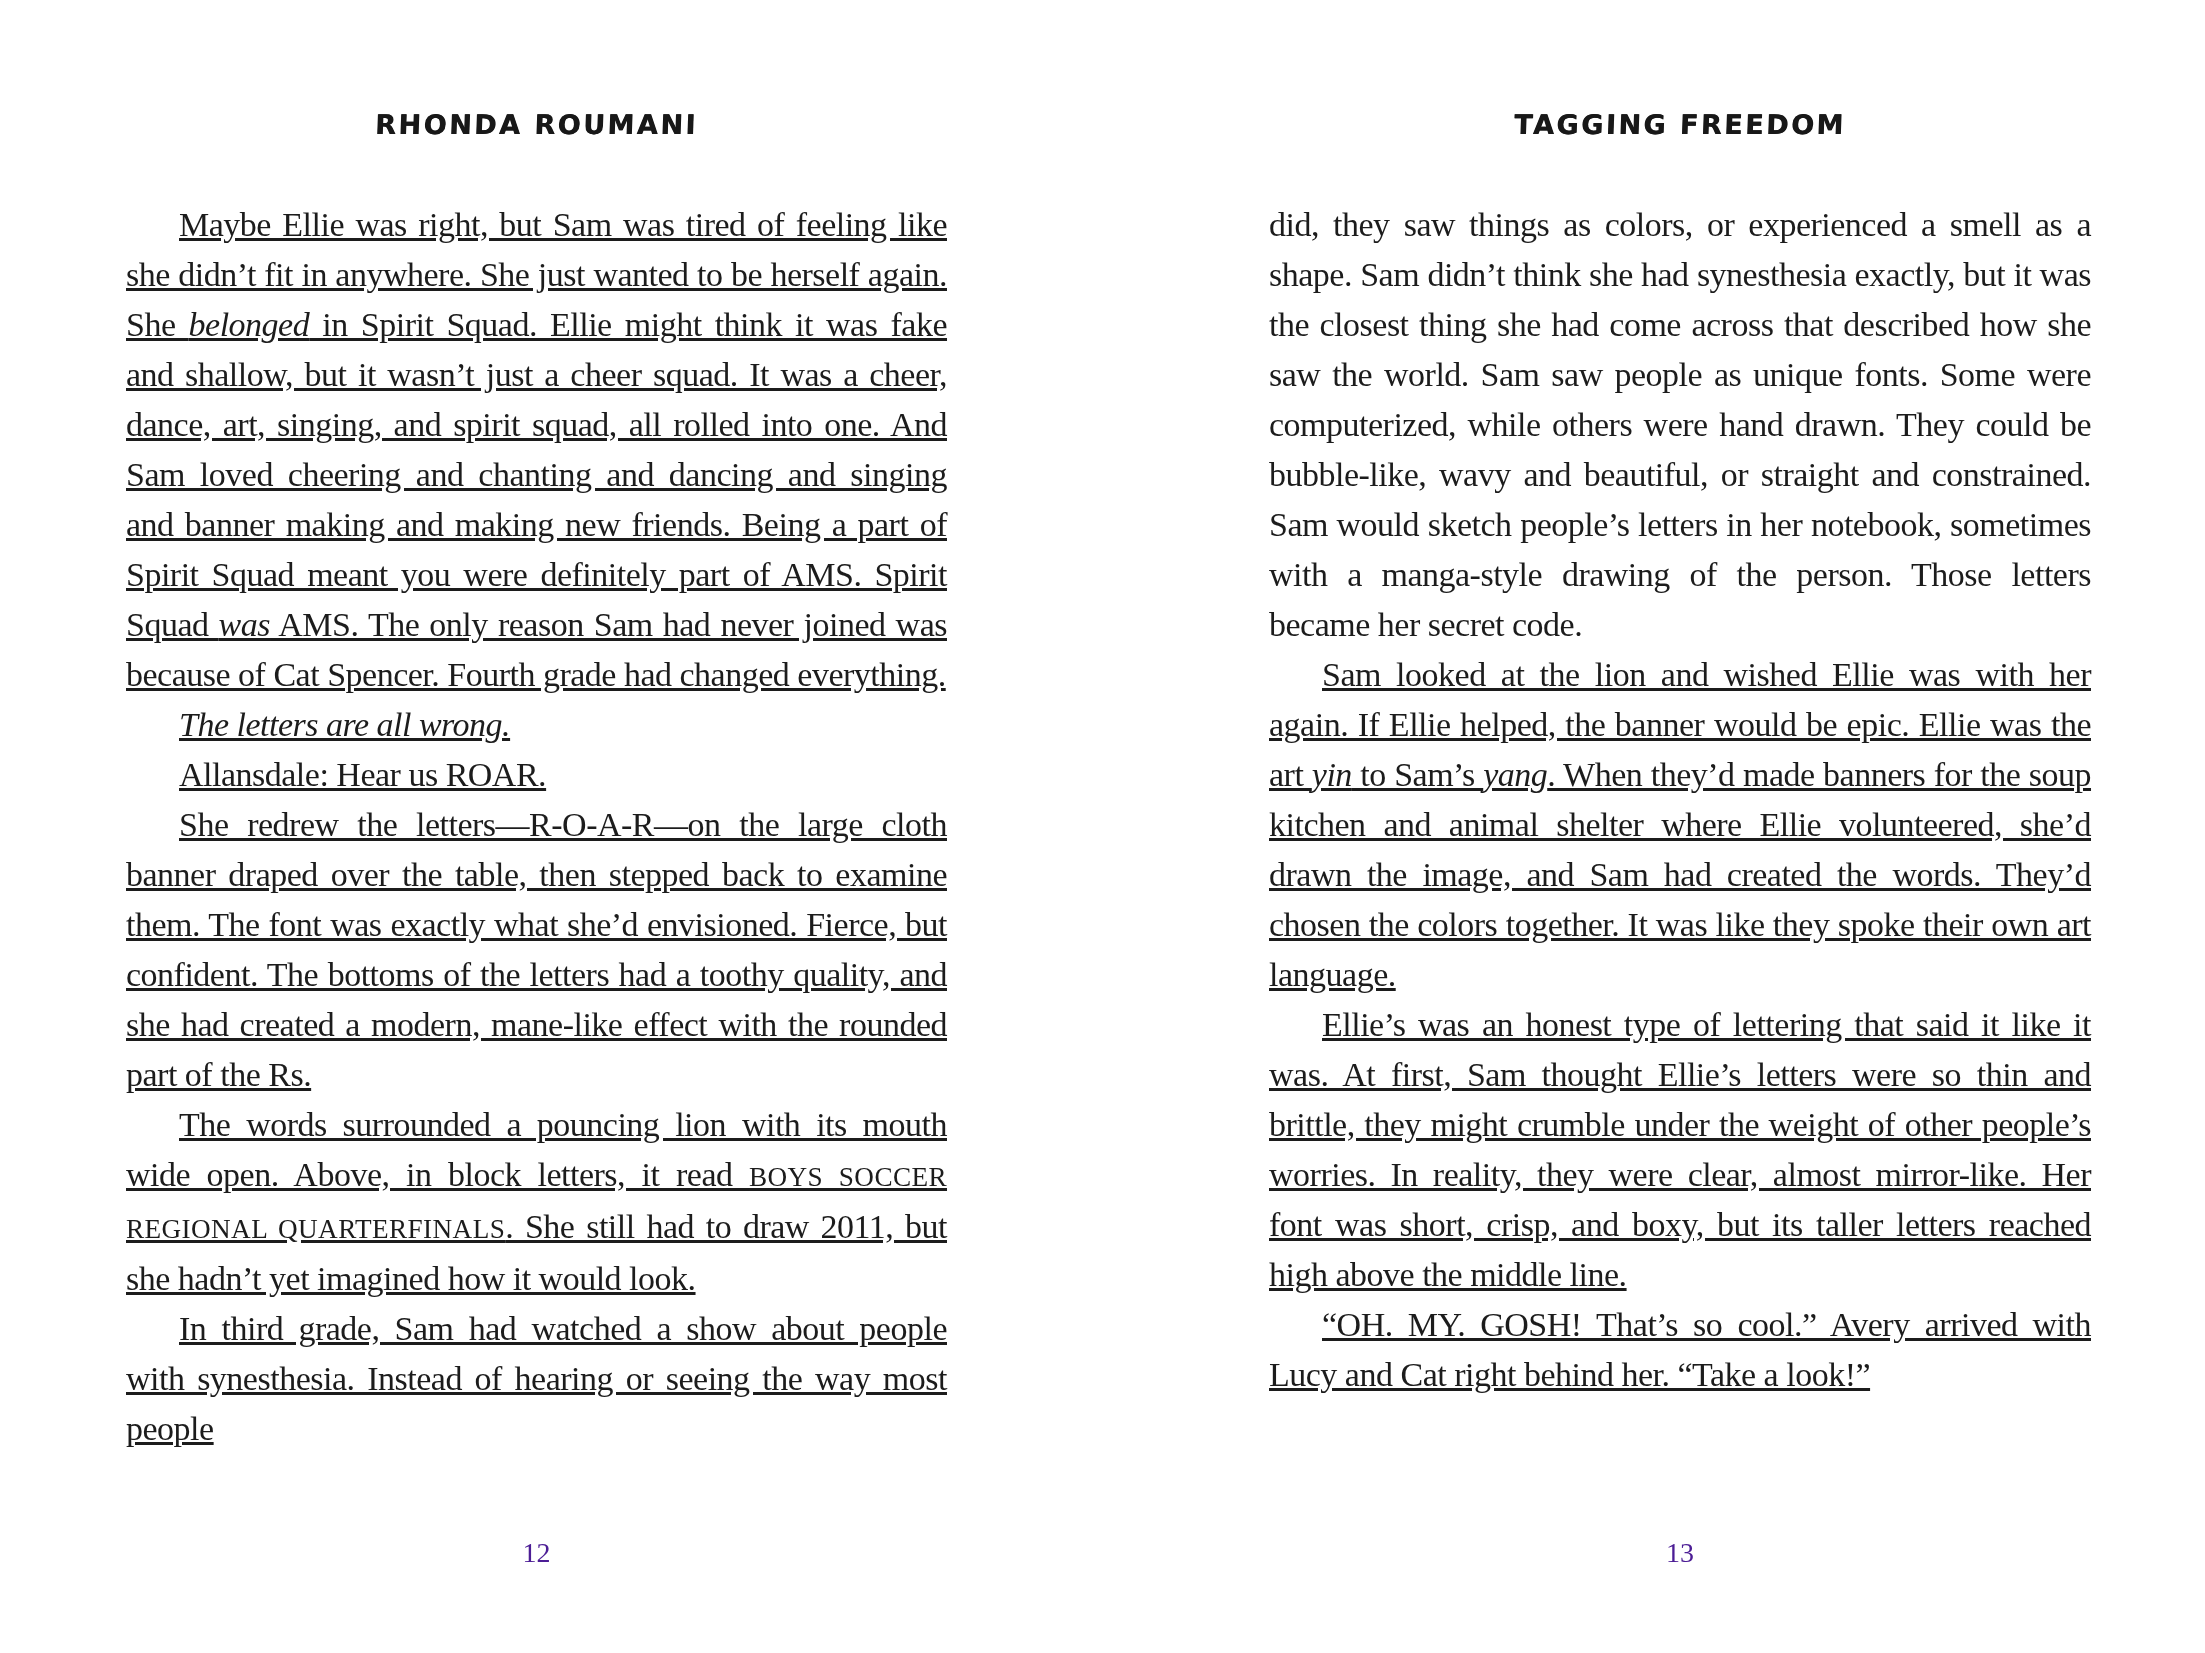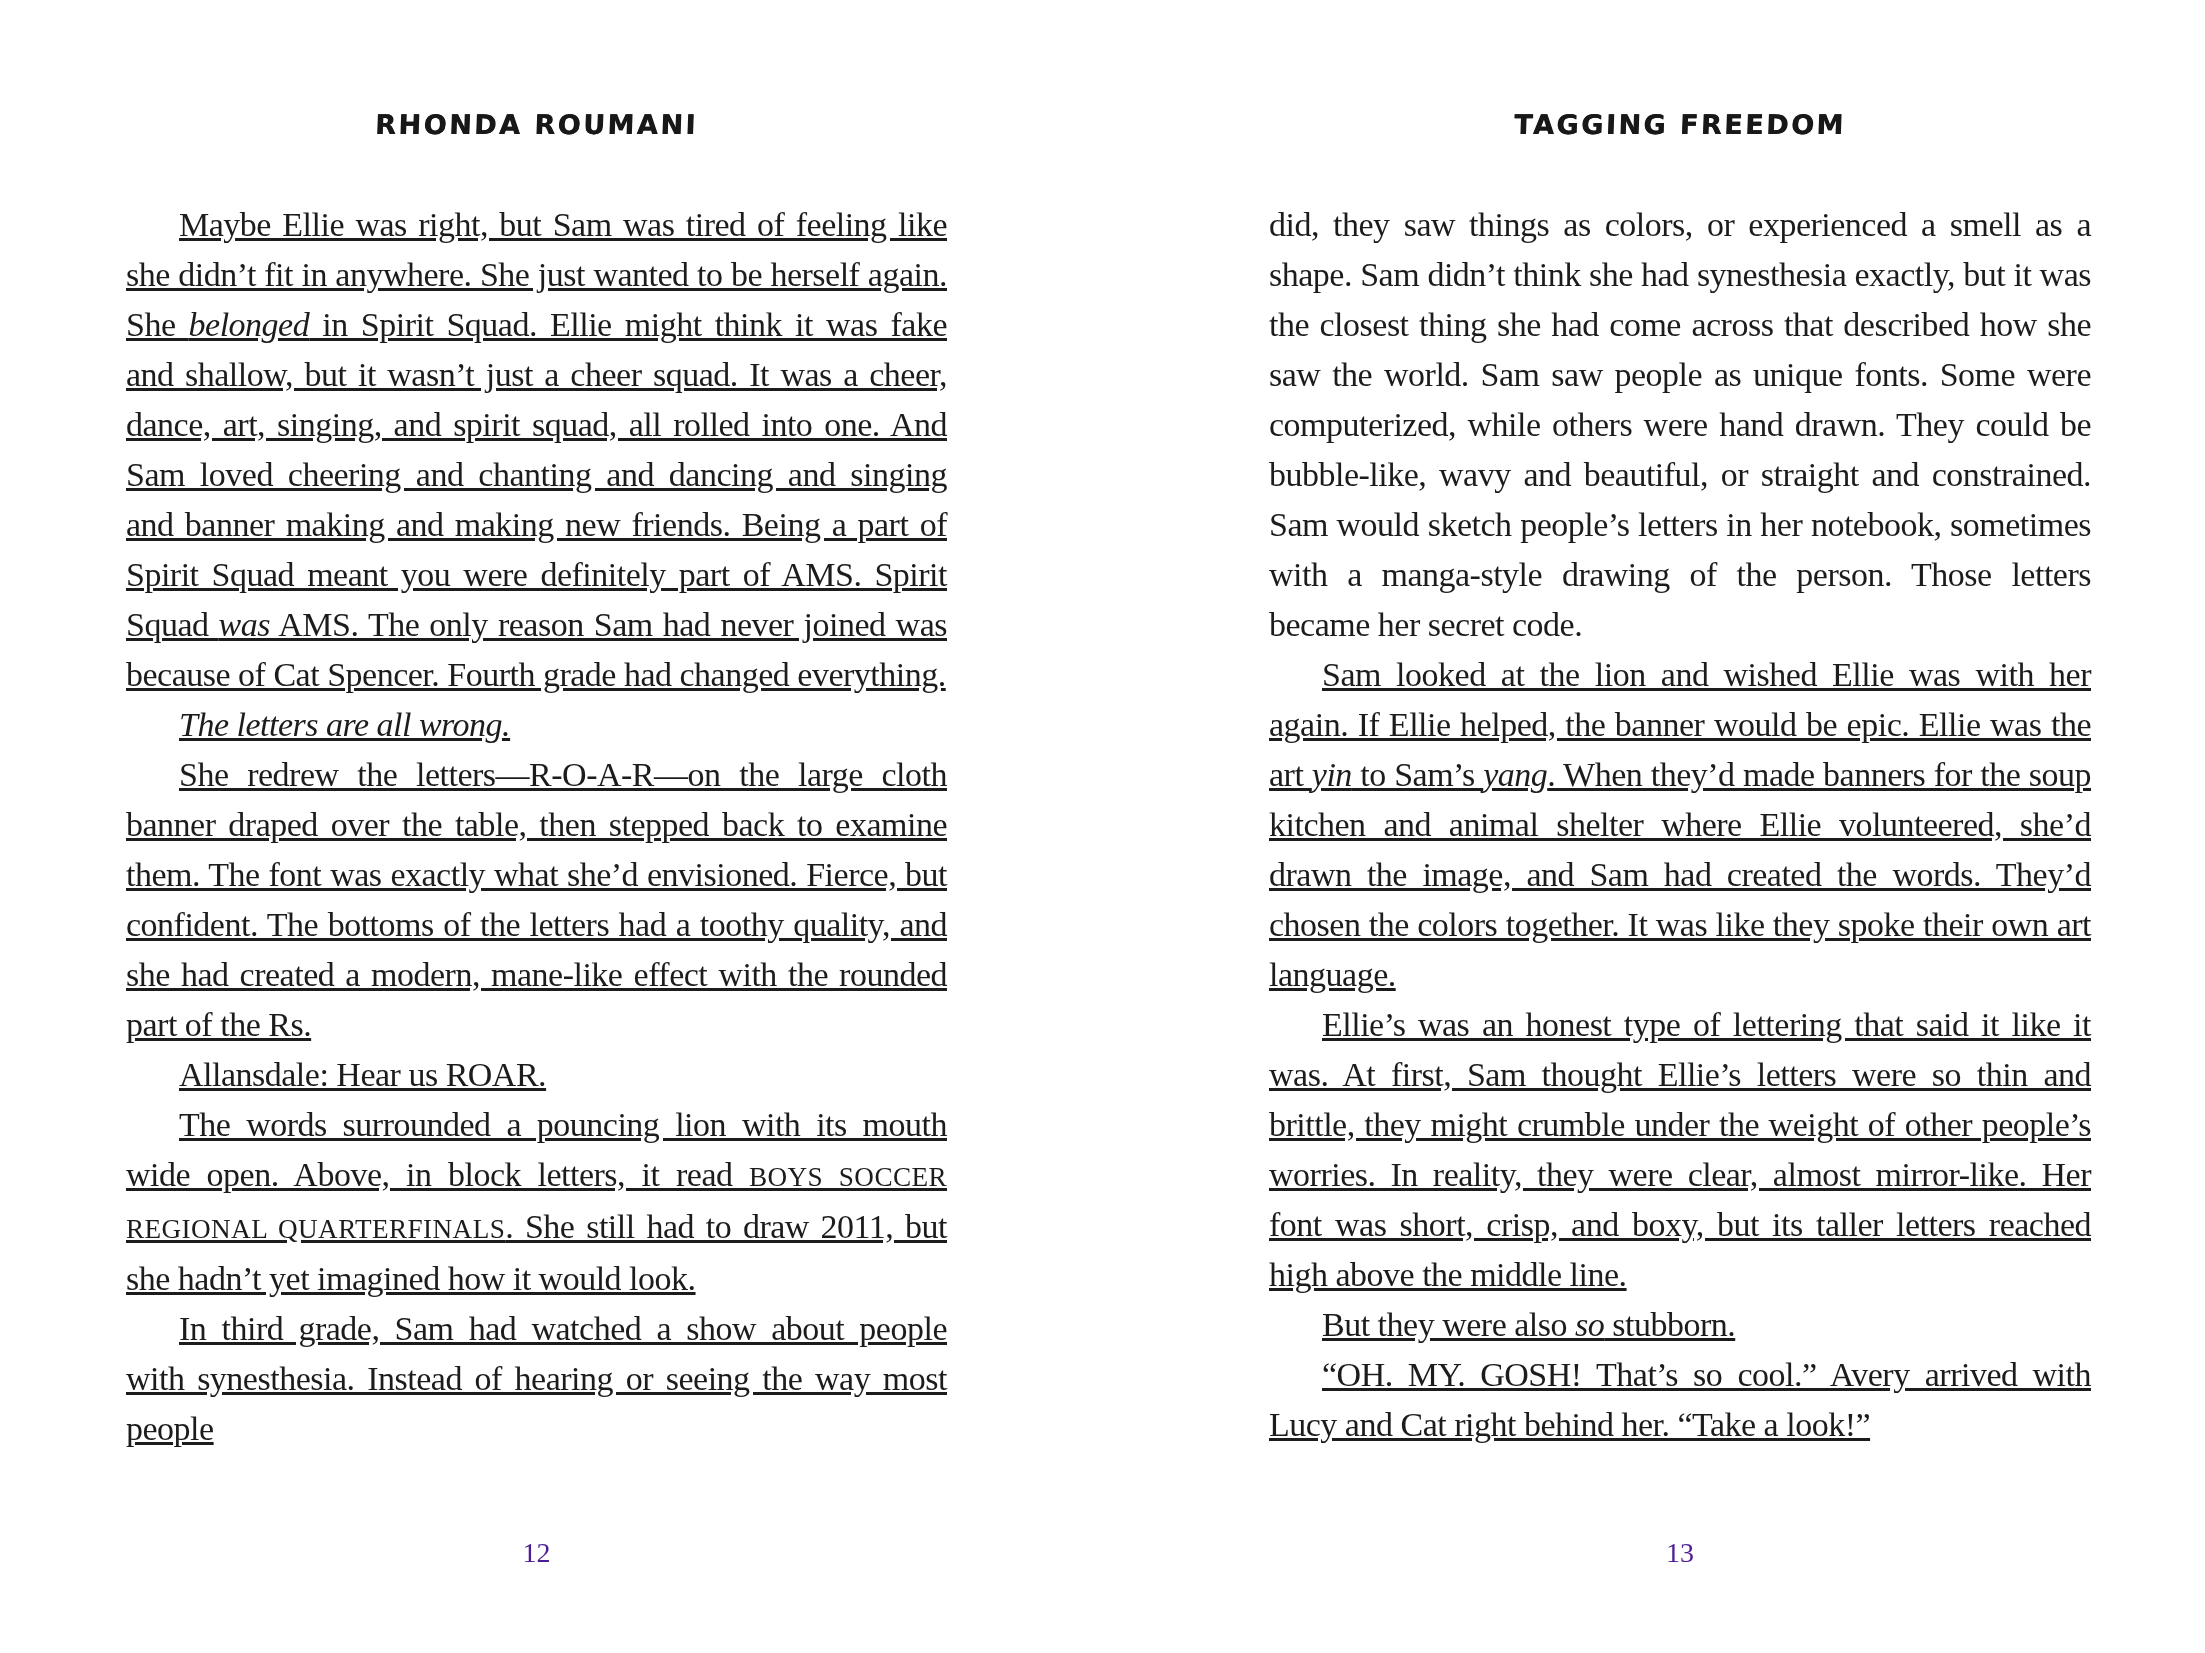--- a/index.html
+++ b/index.html
@@ -82,34 +82,33 @@
 </head>
 <body>
 
 <div class="spread">
 
   <section class="page left">
     <header class="running-head">Rhonda Roumani</header>
     <div class="body-text">
         <p class="indent"><span>Maybe Ellie was right, but Sam was tired of feeling like she didn’t fit in anywhere. She just wanted to be herself again. She </span><span class="seg-italic">belonged</span><span> in Spirit Squad. Ellie might think it was fake and shallow, but it wasn’t just a cheer squad. It was a cheer, dance, art, singing, and spirit squad, all rolled into one. And Sam loved cheering and chanting and dancing and singing and banner making and making new friends. Being a part of Spirit Squad meant you were definitely part of AMS. Spirit Squad </span><span class="seg-italic">was</span><span> AMS. The only reason Sam had never joined was because of Cat Spencer. Fourth grade had changed everything.</span></p>
         <p class="indent"><span class="seg-italic">The letters are all wrong.</span></p>
+        <p class="indent"><span>Allansdale: Hear us ROAR.</span></p>
         <p class="indent"><span>She redrew the letters—R-O-A-R—on the large cloth banner draped over the table, then stepped back to examine them. The font was exactly what she’d envisioned. Fierce, but confident. The bottoms of the letters had a toothy quality, and she had created a modern, mane-like effect with the rounded part of the Rs.</span></p>
-        <p class="indent"><span>Allansdale: Hear us ROAR.</span></p>
         <p class="indent"><span>The words surrounded a pouncing lion with its mouth wide open. Above, in block letters, it read </span><span class="seg-smallcaps">BOYS SOCCER REGIONAL QUARTERFINALS</span><span>. She still had to draw 2011, but she hadn’t yet imagined how it would look.</span></p>
         <p class="indent"><span>In third grade, Sam had watched a show about people with synesthesia. Instead of hearing or seeing the way most people</span></p>
       </div>
     <footer class="folio">12</footer>
   </section>
 
   <section class="page right">
     <header class="running-head">Tagging Freedom</header>
     <div class="body-text">
         <p class=""><span>did, they saw things as colors, or experienced a smell as a shape. Sam didn’t think she had synesthesia exactly, but it was the closest thing she had come across that described how she saw the world. Sam saw people as unique fonts. Some were computerized, while others were hand drawn. They could be bubble-like, wavy and beautiful, or straight and constrained. Sam would sketch people’s letters in her notebook, sometimes with a manga-style drawing of the person. Those letters became her secret code.</span></p>
         <p class="indent"><span>Sam looked at the lion and wished Ellie was with her again. If Ellie helped, the banner would be epic. Ellie was the art </span><span class="seg-italic">yin</span><span> to Sam’s </span><span class="seg-italic">yang</span><span>. When they’d made banners for the soup kitchen and animal shelter where Ellie volunteered, she’d drawn the image, and Sam had created the words. They’d chosen the colors together. It was like they spoke their own art language.</span></p>
         <p class="indent"><span>Ellie’s was an honest type of lettering that said it like it was. At first, Sam thought Ellie’s letters were so thin and brittle, they might crumble under the weight of other people’s worries. In reality, they were clear, almost mirror-like. Her font was short, crisp, and boxy, but its taller letters reached high above the middle line.</span></p>
-        <p class="indent"><span>But they were also </span><span class="seg-italic">so</span><span> stubborn.</span></p>
         <p class="indent"><span>“OH. MY. GOSH! That’s so cool.” Avery arrived with Lucy and Cat right behind her. “Take a look!”</span></p>
       </div>
     <footer class="folio">13</footer>
   </section>
 
 </div>
 
 
 </body></html>

